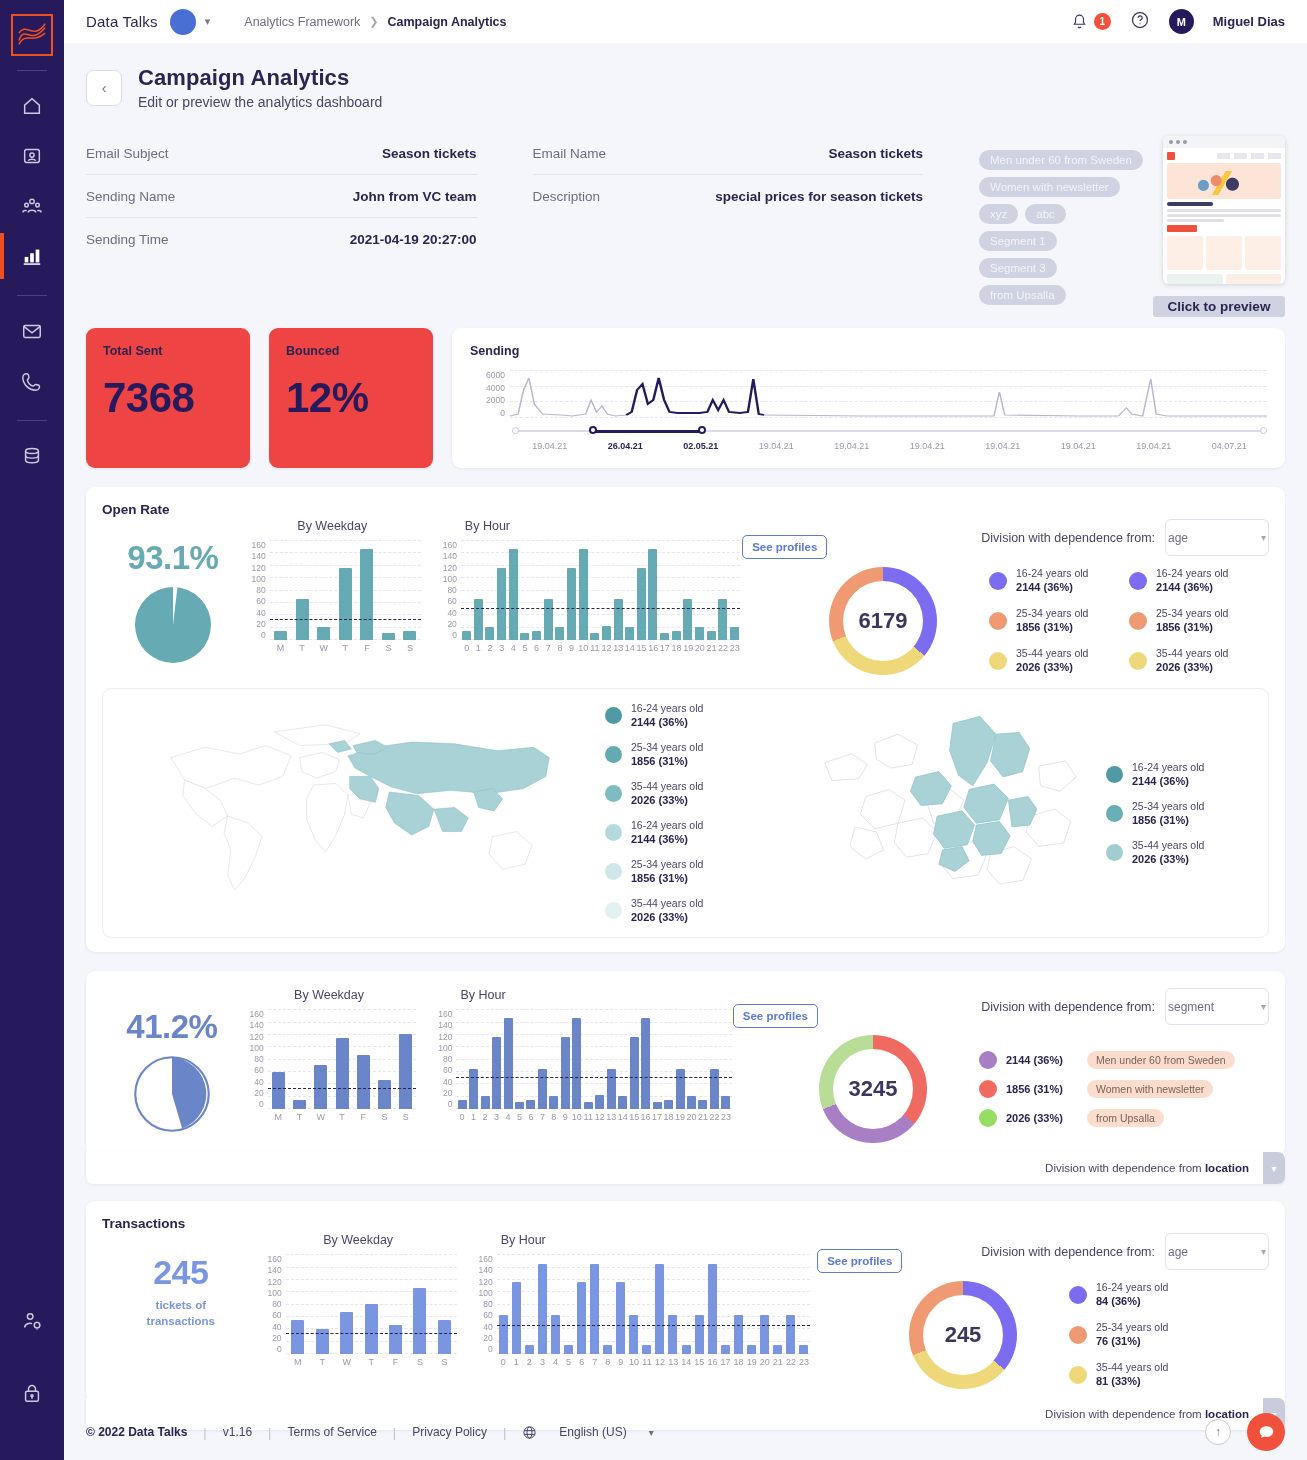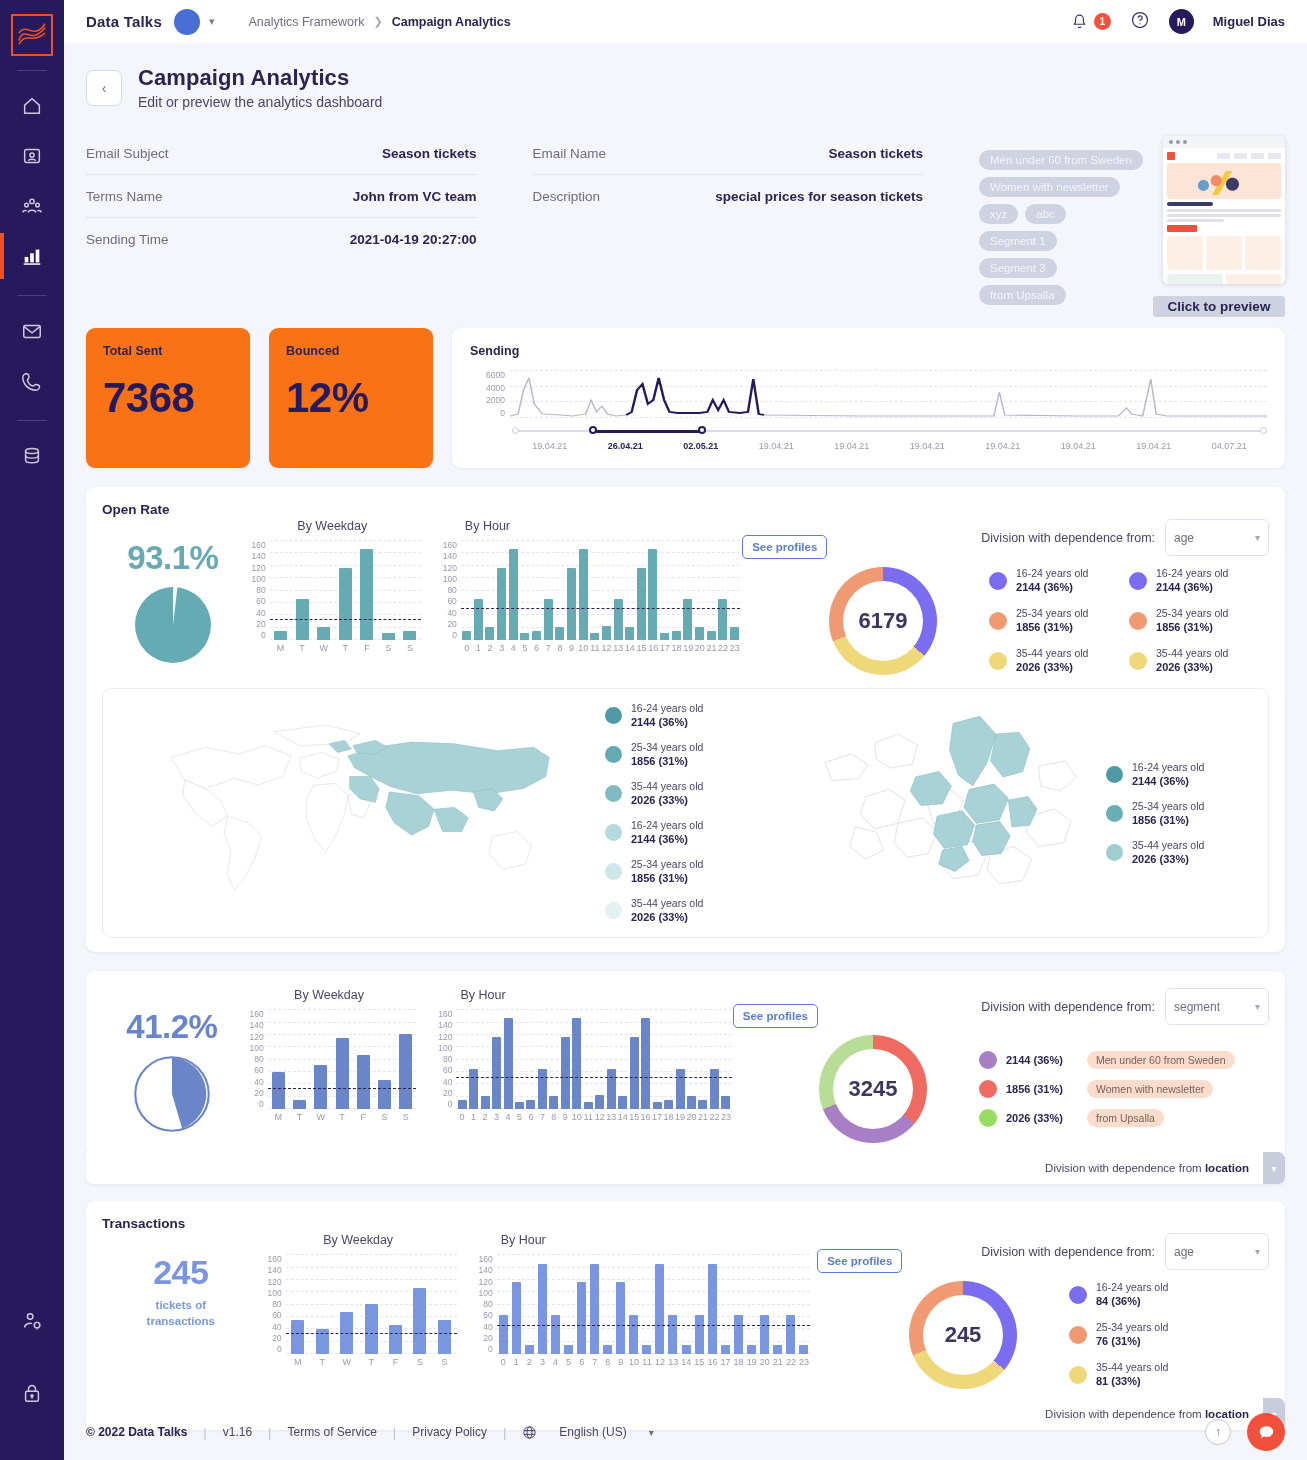--- a/index.html
+++ b/index.html
@@ -31,21 +31,21 @@
     background: #f1501e;
   }
   .side-ico.active svg { stroke: #ffffff; }
   .side-spacer { flex: 1; }
 
   
   .topbar {
     position: absolute; left: 64px; top: 0; width: 1243px; height: 43px;
     background: #fff; display: flex; align-items: center; padding: 0 22px;
   }
-  .brand { font-size: 15px; font-weight: 700; color: #2b2452; letter-spacing: .2px; }
+  .brand { font-size: 15px; font-weight: 400; color: #2b2452; letter-spacing: .2px; }
   .brand-dot { width: 26px; height: 26px; border-radius: 50%; background: #4a6fd4; margin-left: 12px; }
   .caret { margin-left: 9px; color: #7d7a94; font-size: 11px; }
   .crumbs { margin-left: 34px; font-size: 12.5px; color: #6f6c86; display: flex; align-items: center; gap: 9px; }
   .crumbs .cur { color: #2b2452; font-weight: 700; }
   .crumb-sep { color: #a8a5bb; font-size: 11px; }
   .top-right { margin-left: auto; display: flex; align-items: center; gap: 19px; }
   .bell-wrap { position: relative; display: flex; align-items: center; }
   .badge {
     width: 17px; height: 17px; border-radius: 50%; background: #f4503c; color: #fff;
     font-size: 10px; font-weight: 700; display: flex; align-items: center; justify-content: center;
@@ -113,21 +113,21 @@
   .prev-foot .b { flex: 1; background: #fdeee6; border-radius: 2px; }
   .prev-overlay {
     position: absolute; left: -10px; bottom: -12px; width: 132px; height: 21px;
     background: #cfd2e0; display: flex; align-items: center; justify-content: center;
     font-size: 13.5px; font-weight: 700; color: #2b2452; border-radius: 3px; cursor: pointer;
   }
 
   
   .kpirow { display: flex; gap: 19px; padding: 23px 22px 0 22px; }
   .kpicard {
-    width: 164px; height: 140px; background: #f97316; border-radius: 9px; padding: 16px 17px;
+    width: 164px; height: 140px; background: #ef4444; border-radius: 9px; padding: 16px 17px;
     box-shadow: 0 1px 3px rgba(35,35,70,.07);
   }
   .kpicard .lbl { font-size: 12.5px; font-weight: 600; color: #2b2452; }
   .kpicard .val { font-size: 42px; font-weight: 700; color: #271a5c; margin-top: 16px; letter-spacing: -.5px; }
 
   .timeline {
     flex: 1; background: #fff; border-radius: 9px; padding: 16px 18px;
     box-shadow: 0 1px 3px rgba(35,35,70,.07); height: 140px;
   }
   .timeline .lbl { font-size: 12.5px; font-weight: 600; color: #2b2452; }
@@ -172,21 +172,21 @@
 
   .seeprof {
     border: 1px solid #5b7bd4; color: #5b7bd4; background: #fff; border-radius: 5px;
     font-size: 11.5px; font-weight: 700; padding: 5px 9px; cursor: pointer; font-family: inherit;
   }
 
   .divsel { display: flex; align-items: center; gap: 10px; justify-content: flex-end; }
   .divsel .t { font-size: 12.5px; color: #4a4467; }
   .selbox {
     width: 104px; height: 37px; border: 1px solid #e0e3ef; border-radius: 6px; background: #fff;
-    display: flex; align-items: center; padding: 0 8px; font-size: 12px; color: #6f6c86; cursor: pointer;
+    display: flex; align-items: center; padding: 0 2px; font-size: 12px; color: #6f6c86; cursor: pointer;
   }
   .selbox .cv { margin-left: auto; color: #a8a5bb; font-size: 10px; }
 
   .donutwrap { width: 160px; display: flex; align-items: center; }
   .donut { position: relative; width: 108px; height: 108px; border-radius: 50%; }
   .donut::after {
     content: ""; position: absolute; inset: 14px; background: #fff; border-radius: 50%;
   }
   .donut .dv {
     position: absolute; inset: 0; display: flex; align-items: center; justify-content: center;
@@ -355,21 +355,21 @@
     </div>
   </div>
 
   <div class="meta">
     <div class="metacol">
       <div class="metarow">
         <span class="k">Email Subject</span>
         <span class="v">Season tickets</span>
       </div>
       <div class="metarow">
-        <span class="k">Terms Name</span>
+        <span class="k">Sending Name</span>
         <span class="v">John from VC team</span>
       </div>
       <div class="metarow nb">
         <span class="k">Sending Time</span>
         <span class="v">2021-04-19 20:27:00</span>
       </div>
     </div>
     <div class="metacol">
       <div class="metarow">
         <span class="k">Email Name</span>

